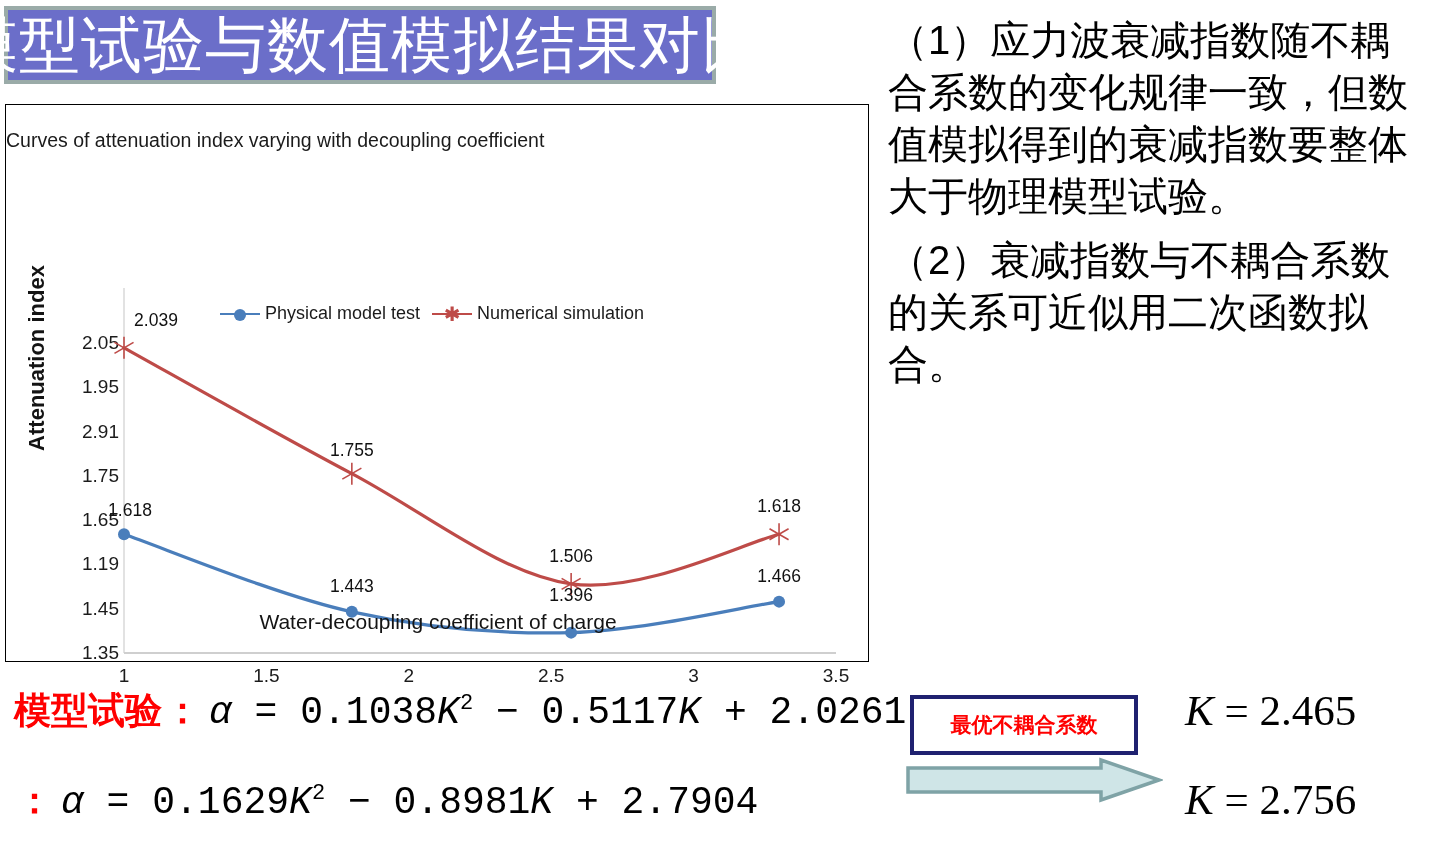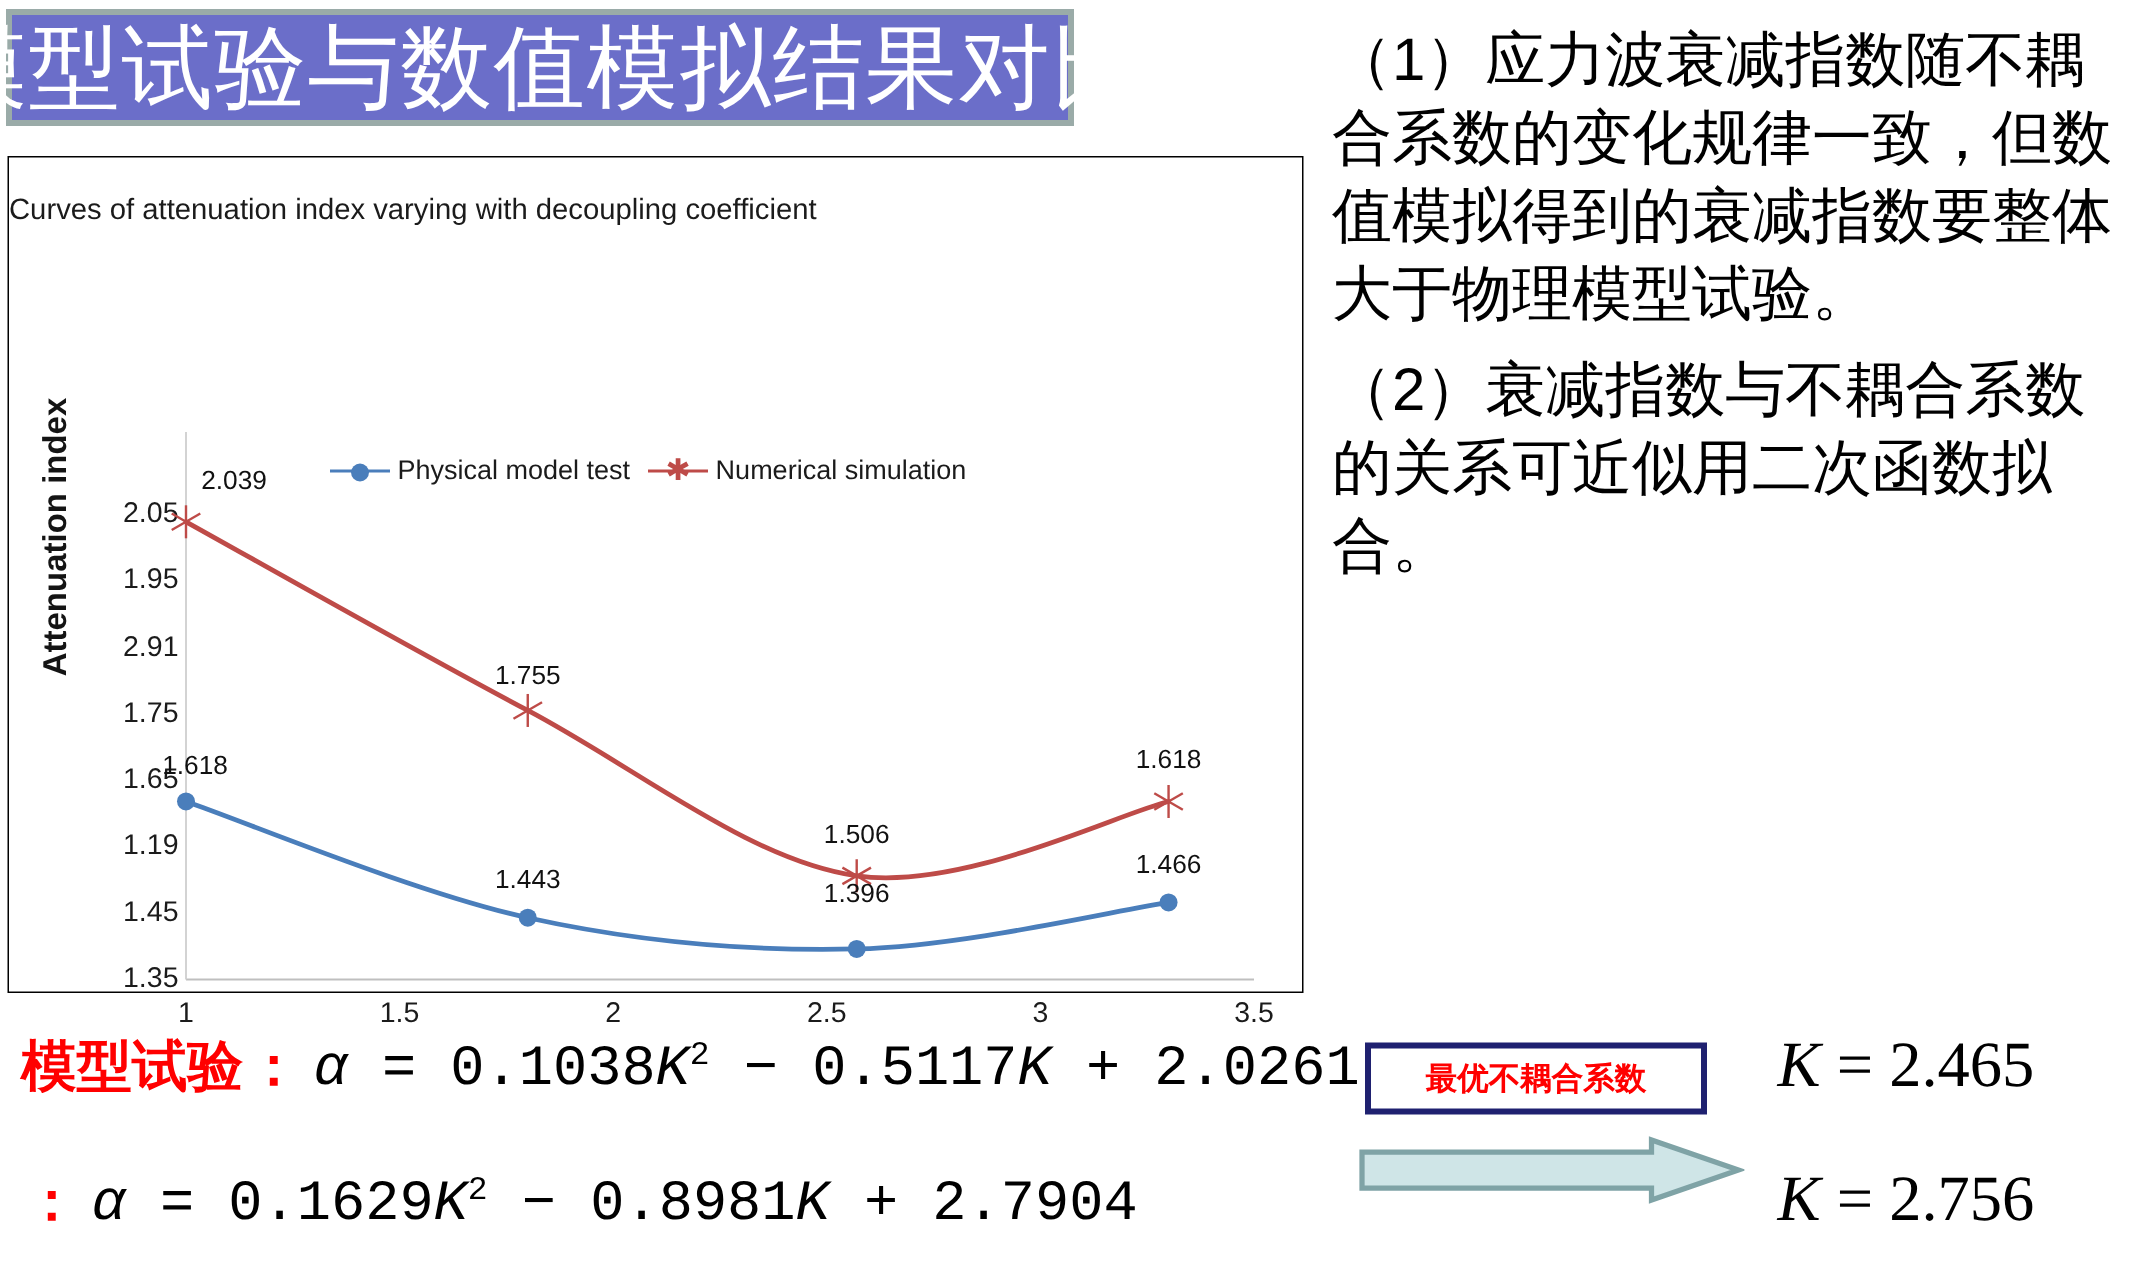--- a/index.html
+++ b/index.html
@@ -117,21 +117,21 @@
   .para{
     font-size:40px;line-height:1.30;color:#000000;
     text-indent:0;
     margin-bottom:10px;
     letter-spacing:0px;
   }
   #para-1{margin-bottom:12px;}
 
   
   #callout-box{
-    position:absolute;left:910px;top:695px;width:228px;height:48px;
+    position:absolute;left:910px;top:695px;width:228px;height:60px;
     border:4px solid #1f2170;background:#ffffff;box-sizing:border-box;
     display:flex;align-items:center;justify-content:center;
   }
   #callout-box .txt{
     color:#ff0000;font-weight:bold;font-size:21px;white-space:nowrap;
   }
   #arrow-shape{
     position:absolute;left:905px;top:757px;width:258px;height:46px;
   }
   .kval{
@@ -224,20 +224,21 @@
     <div id="dlabels-wrap">
         <div class="dlabel" style="left: 124px; top: 395.314px;">1.618</div>
         <div class="dlabel" style="left: 345.84px; top: 470.814px; text-align: center;">1.443</div>
         <div class="dlabel" style="left: 565.136px; top: 479.629px;">1.396</div>
         <div class="dlabel" style="left: 773.04px; top: 460.629px;">1.466</div>
         <div class="dlabel" style="left: 118px; top: 204.871px; margin-left: 32px;">2.039</div>
         <div class="dlabel" style="left: 345.84px; top: 335px;">1.755</div>
         <div class="dlabel" style="left: 565.136px; top: 440.914px;">1.506</div>
         <div class="dlabel" style="left: 773.04px; top: 391.314px;">1.618</div>
       </div>
+    <div id="xlabel">Water-decoupling coefficient of charge</div>
   </div>
 </div>
 
 <div class="formula-row" id="formula-1">
   <span class="f-label">模型试验</span>
   <span class="f-colon">：</span>
   <span class="f-math"><span>α</span><span class="rm"> = </span><span class="rm">0.1038</span><span>K</span><sup>2</sup><span class="rm"> − 0.5117</span><span>K</span><span class="rm"> + 2.0261</span></span>
 </div>
 
 <div class="formula-row" id="formula-2">

